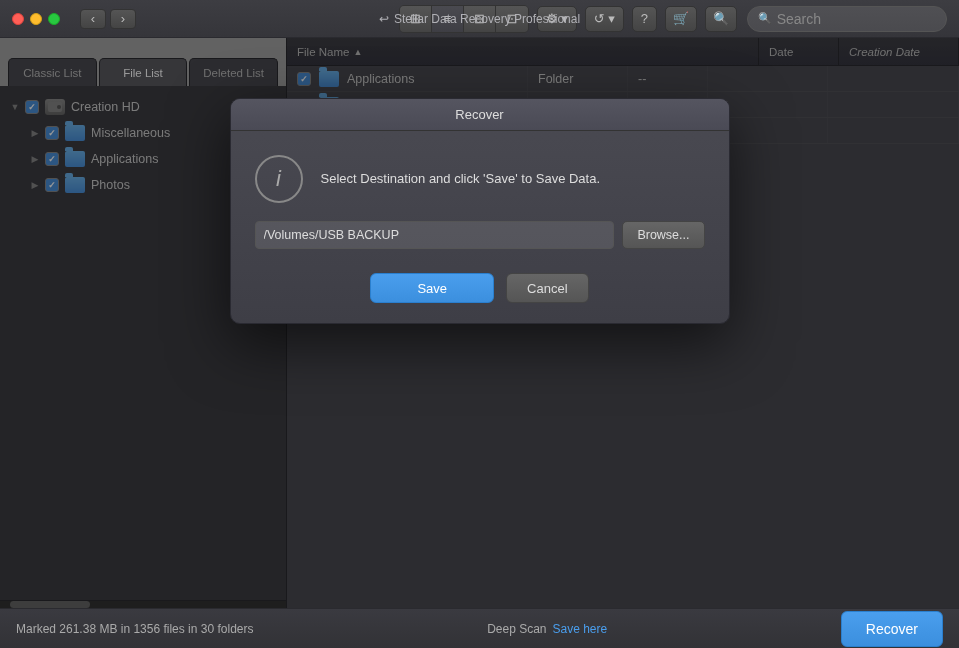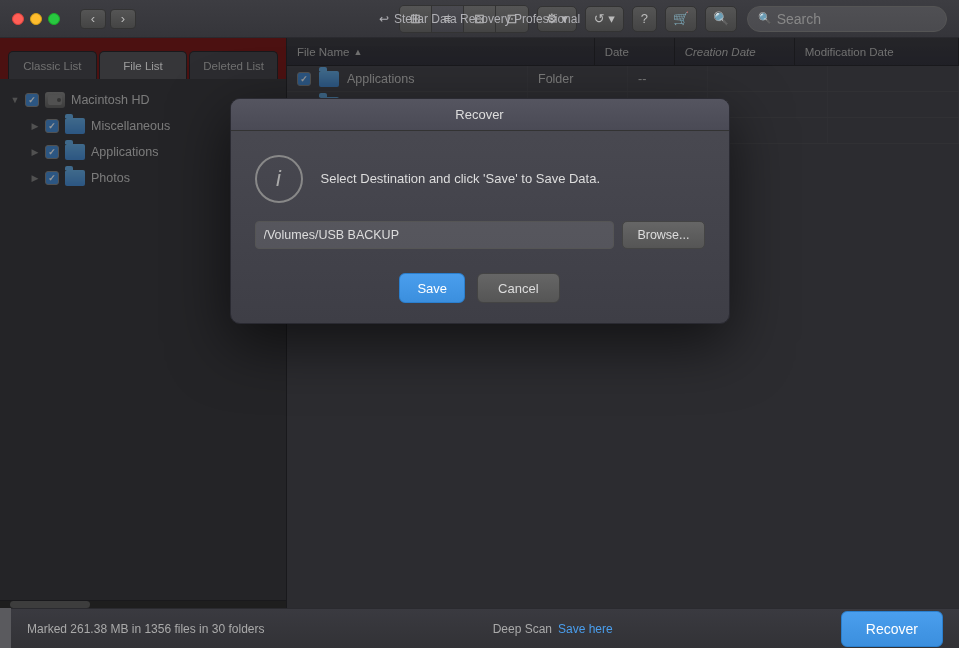--- a/index.html
+++ b/index.html
@@ -137,23 +137,23 @@
     
     .sidebar {
       width: 287px;
       background: #3d3d42;
       border-right: 1px solid #2a2a2f;
       display: flex;
       flex-direction: column;
     }
     .sidebar-tabs {
       display: flex;
-      padding: 13px 8px 0;
+      padding: 20px 8px 0;
       gap: 2px;
-      background: #7f1d1d;
+      background: #a3a3a3;
     }
     .sidebar-tab {
       flex: 1;
       height: 28px;
       display: flex;
       align-items: center;
       justify-content: center;
       font-size: 11.5px;
       border-radius: 5px 5px 0 0;
       cursor: pointer;
@@ -396,21 +396,21 @@
       display: flex;
       align-items: center;
     }
     .dialog-actions {
       display: flex;
       justify-content: center;
       gap: 12px;
     }
     .save-btn {
       height: 30px;
-      padding: 0 17px;
+      padding: 0 46px;
       background: linear-gradient(to bottom, #4a9eed, #3b8fde);
       border: 1px solid #2a7fce;
       border-radius: 6px;
       color: white;
       font-size: 13px;
       font-weight: 500;
       cursor: pointer;
       display: flex;
       align-items: center;
     }
@@ -429,21 +429,20 @@
 
     
     .status-bar {
       height: 40px;
       background: linear-gradient(to bottom, #3a3a40, #323236);
       border-top: 1px solid #2a2a2f;
       display: flex;
       align-items: center;
       padding: 0 16px;
       justify-content: space-between;
-      margin-left: 11px;
     }
     .status-text {
       font-size: 12px;
       color: #aaa;
     }
     .deep-scan-area {
       display: flex;
       align-items: center;
       gap: 6px;
       font-size: 12px;
@@ -515,21 +514,21 @@
 
       <div class="tree-item" style="padding-left: 8px;">
         <div class="tree-toggle">▼</div>
         <div class="checkbox"></div>
         <div class="hd-icon">
           <svg width="14" height="10" viewBox="0 0 14 10">
             <rect x="0" y="0" width="14" height="10" rx="2" fill="#888"></rect>
             <circle cx="11" cy="5" r="2" fill="#555"></circle>
           </svg>
         </div>
-        <span>Macintosh HD</span>
+        <span>Creation HD</span>
       </div>
 
       <div class="tree-item" style="padding-left: 28px;">
         <div class="tree-toggle">▶</div>
         <div class="checkbox"></div>
         <div class="folder-icon"></div>
         <span>Miscellaneous</span>
       </div>
 
       <div class="tree-item" style="padding-left: 28px;">
@@ -556,23 +555,20 @@
       <div class="file-col name">
         <span>File Name</span>
         <span class="sort-arrow">▲</span>
       </div>
       <div class="file-col size">
         <span>Date</span>
       </div>
       <div class="file-col creation">
         <span>Creation Date</span>
       </div>
-      <div class="file-col modification">
-        <span>Modification Date</span>
-      </div>
     </div>
     <div class="file-rows">
 
       <div class="file-row">
         <div class="cell name">
           <div class="checkbox"></div>
           <div class="folder-icon"></div>
           <span>Applications</span>
         </div>
         <div class="cell type">

